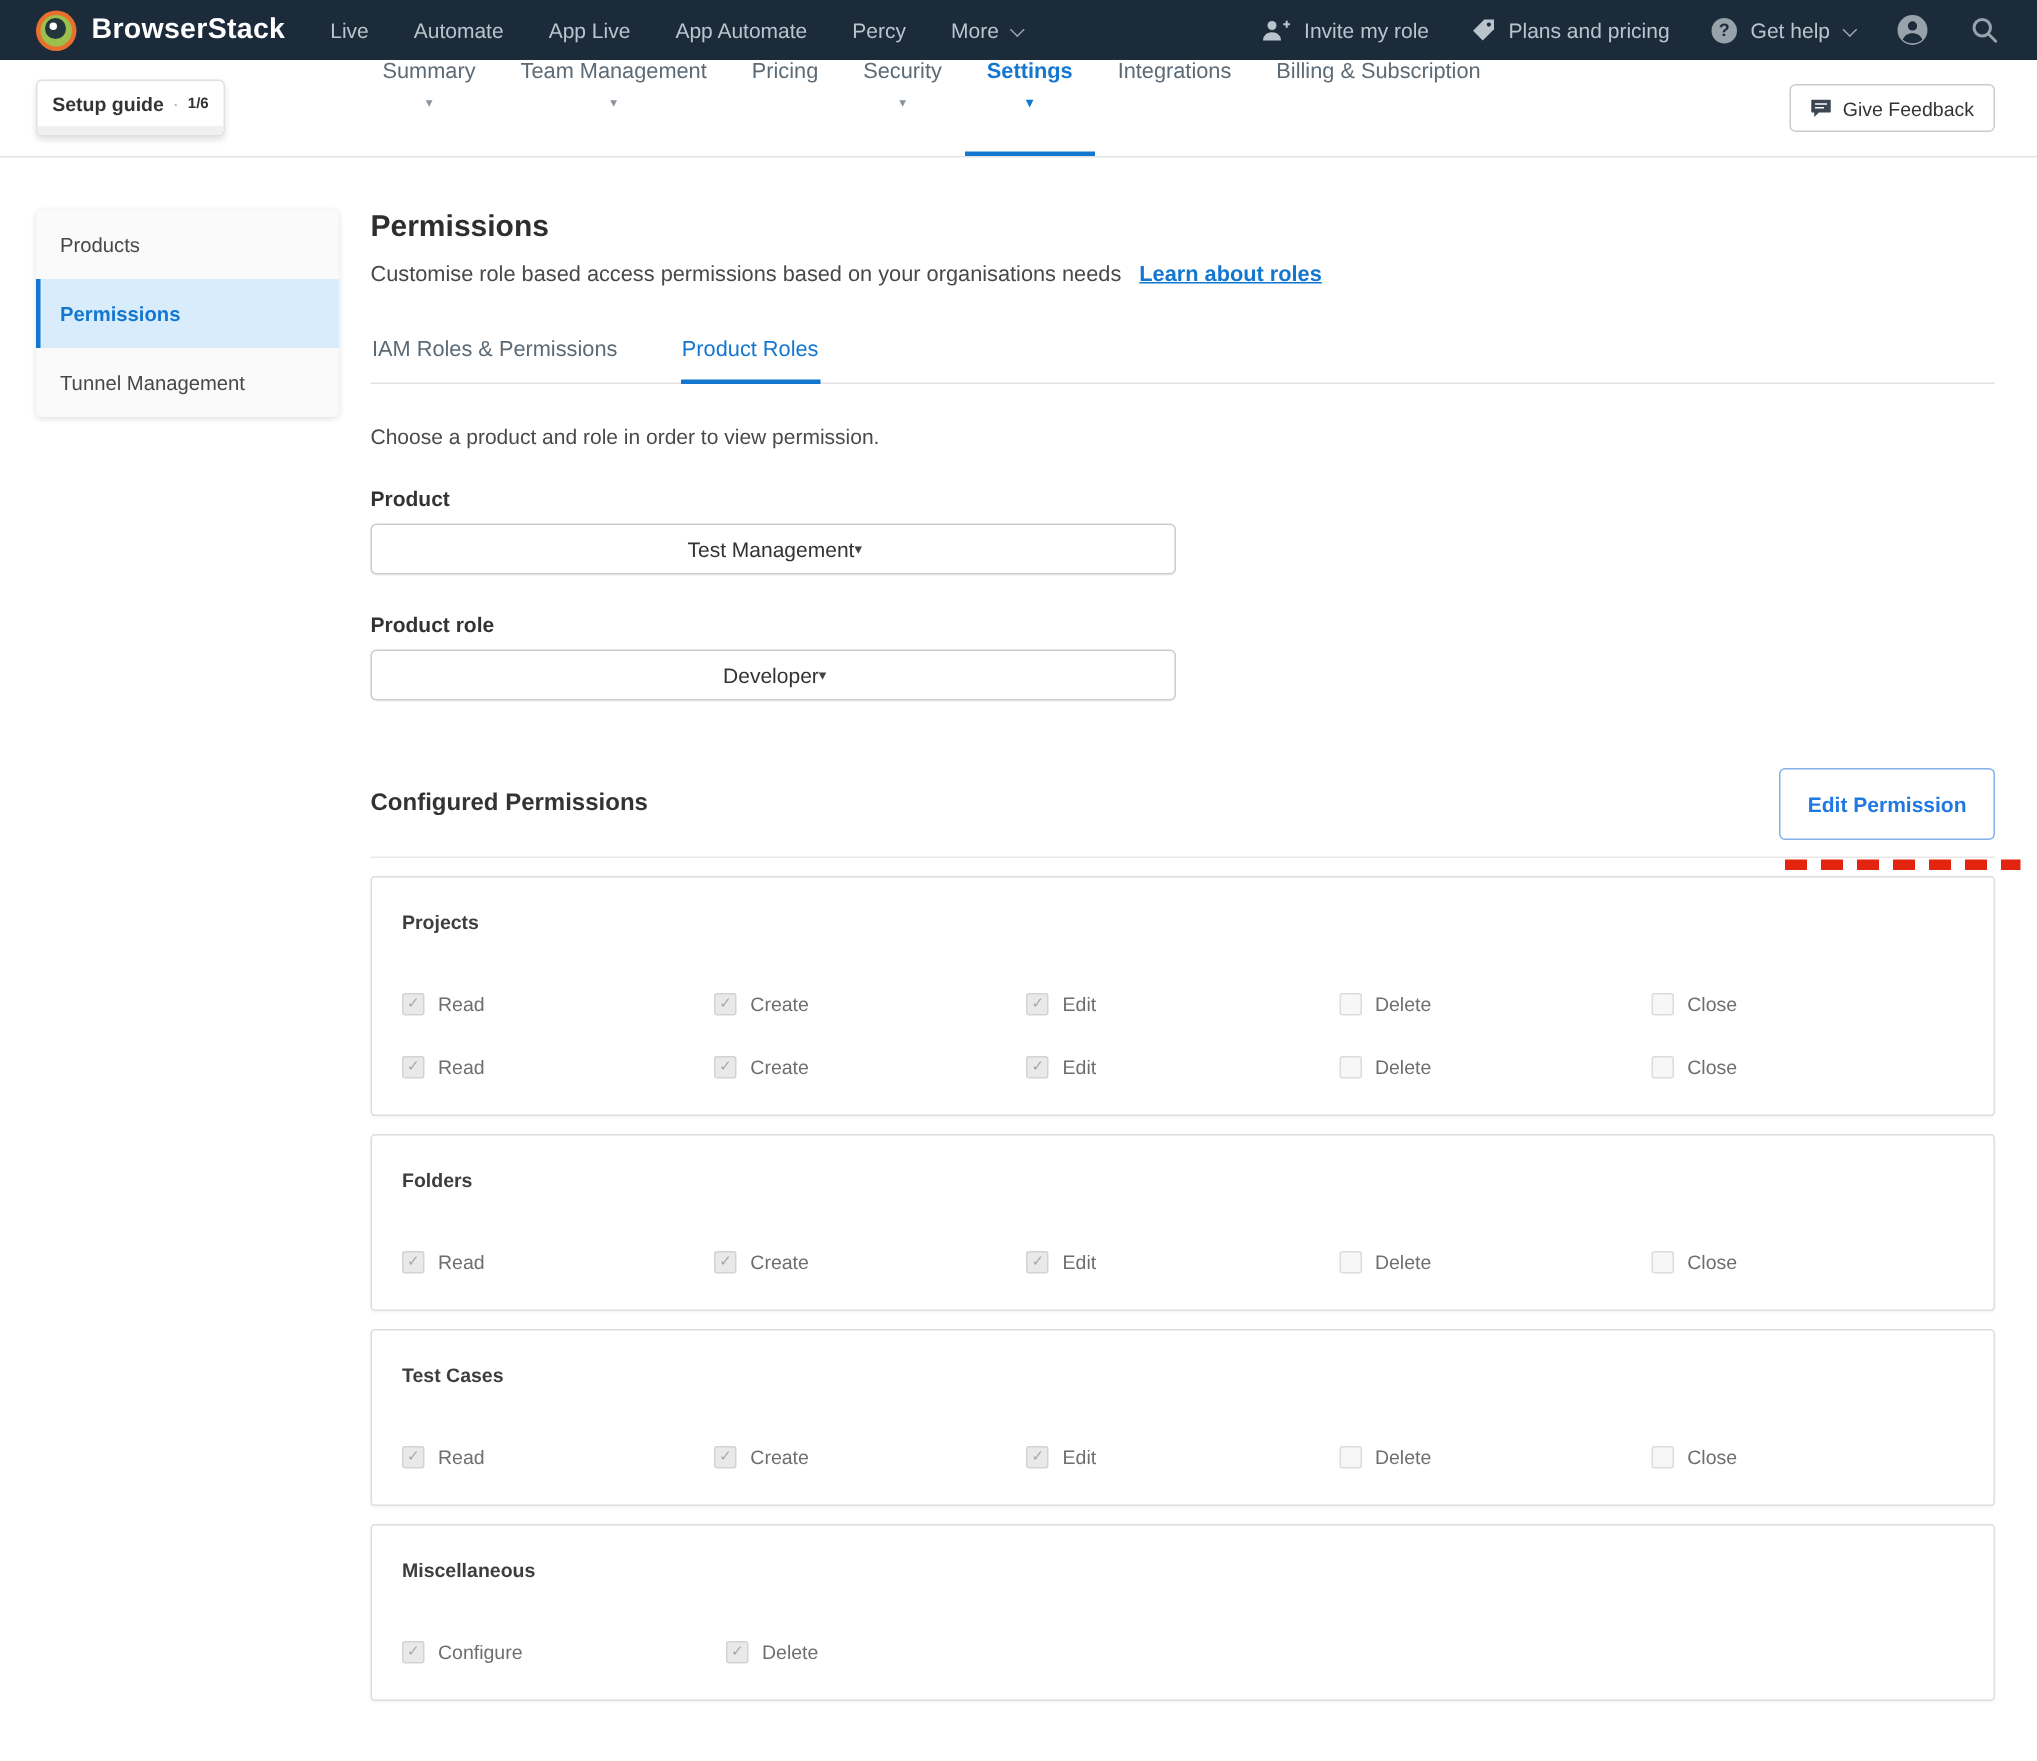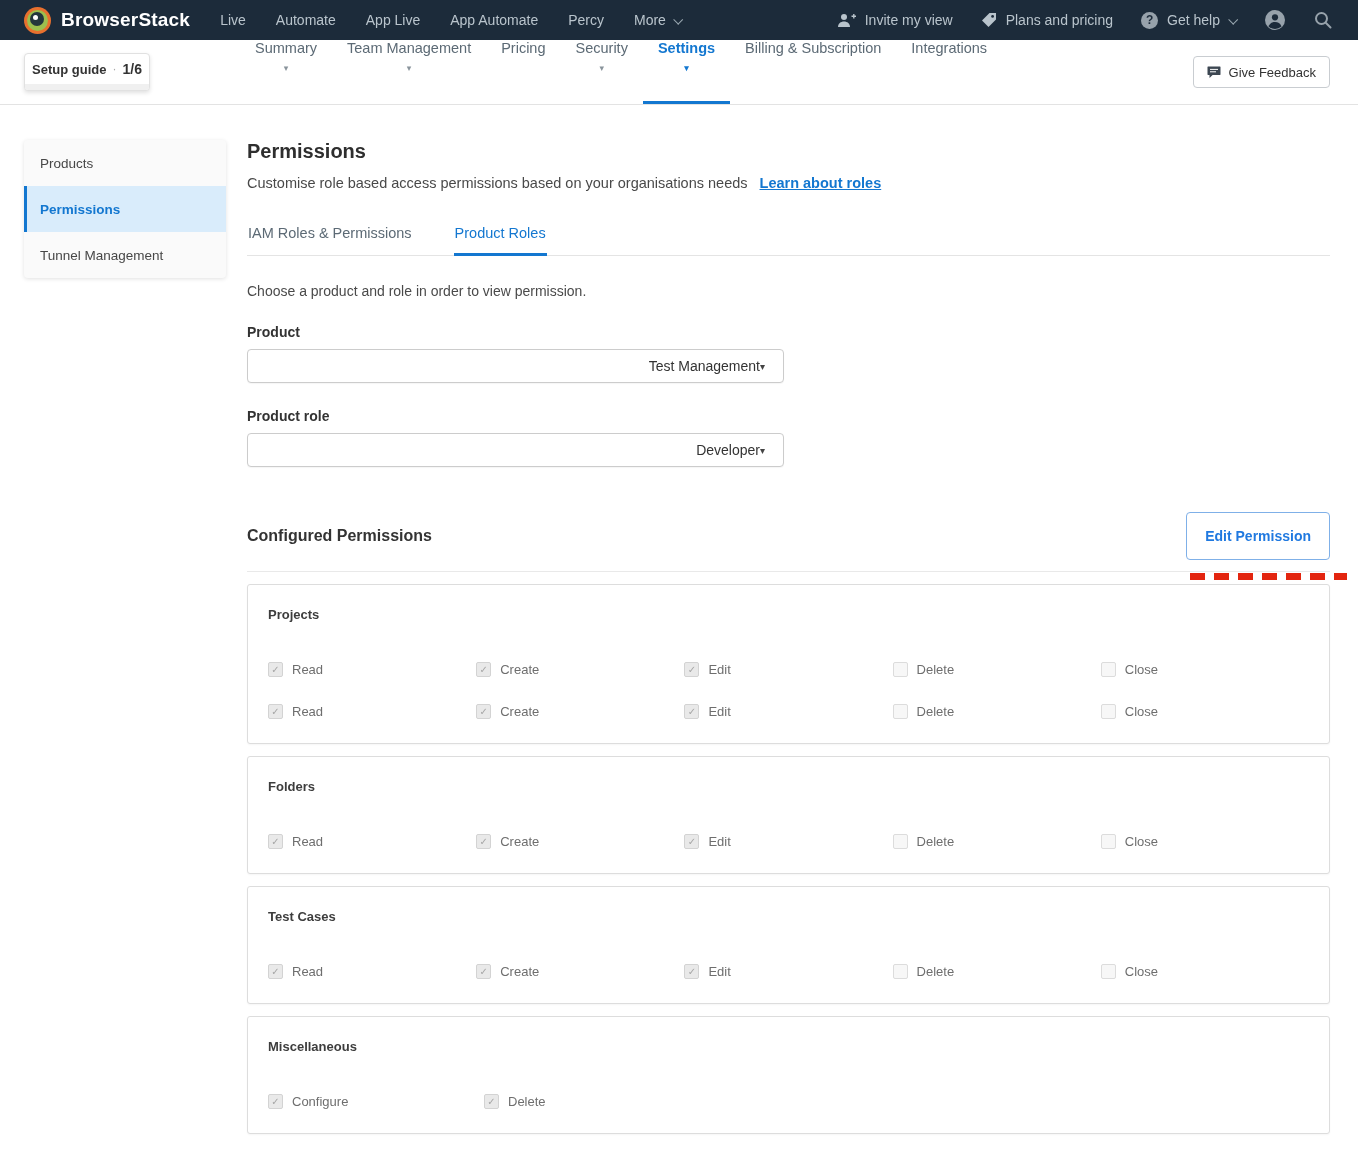--- a/index.html
+++ b/index.html
@@ -21,21 +21,21 @@
   .tn-right { margin-left:auto; display:flex; align-items:center; gap:28px; }
   .tn-util { display:flex; align-items:center; gap:9px; color:#b9c4cc; font-size:14px; cursor:pointer; white-space:nowrap; }
   .tn-util svg { display:block; }
   .q-badge { width:17px; height:17px; border-radius:50%; background:#97a2ab; color:#1c2b3a; font-size:12px; font-weight:700; display:flex; align-items:center; justify-content:center; }
 
   
   .subnav { height:65px; background:#fff; border-bottom:1px solid #e3e3e3; display:flex; align-items:center; padding:0 28px 0 24px; }
   .setup-card { width:126px; height:38px; background:#fff; border:1px solid #e1e1e1; border-radius:4px; box-shadow:0 2px 4px rgba(0,0,0,.12); position:relative; overflow:hidden; display:flex; align-items:center; justify-content:center; gap:6px; cursor:pointer; }
   .setup-label { font-size:13px; font-weight:700; color:#333; padding-bottom:6px; }
   .setup-dot { font-size:12px; color:#aaa; padding-bottom:6px; }
-  .setup-count { font-size:14px; color:#333; font-weight:600; padding-bottom:6px; }
+  .setup-count { font-size:10px; color:#333; font-weight:600; padding-bottom:6px; }
   .setup-progress { position:absolute; left:0; bottom:0; width:100%; height:6px; background:#f0f0f0; }
   .setup-progress-fill { width:33%; height:100%; background:#28a138; }
   .sn-tabs { display:flex; align-items:stretch; height:100%; margin-left:90px; }
   .sn-item { display:flex; align-items:center; gap:7px; padding:0 15px; font-size:14.5px; color:#5c6a75; cursor:pointer; white-space:nowrap;flex-direction:column; }
   .sn-item .caret { font-size:9px; color:#8a949c; }
   .sn-item.active { color:#1377d0; font-weight:700; box-shadow:inset 0 -3px 0 #1377d0; }
   .sn-item.active .caret { color:#1377d0; }
   .feedback-btn { margin-left:auto; height:32px; border:1px solid #c9cdd1; background:#fff; border-radius:4px; display:flex; align-items:center; gap:8px; padding:0 13px; font-size:13px; color:#333; cursor:pointer; }
 
   
@@ -46,21 +46,21 @@
 
   .main { margin-left:21px; width:1083px; padding-bottom:30px; }
   .page-title { font-size:20px; font-weight:700; color:#2e2e2e; }
   .subtitle { margin-top:12px; font-size:14.5px; color:#494949; display:flex; gap:12px; align-items:baseline; }
   .learn-link { color:#1377d0; font-weight:600; text-decoration:underline; cursor:pointer; }
   .tabs { margin-top:25px; display:flex; gap:41px; border-bottom:1px solid #e4e4e4; }
   .tab { padding:9px 1px 12px; font-size:14.5px; color:#5c6a75; cursor:pointer; }
   .tab.active { color:#1377d0; font-weight:400; border-bottom:3px solid #1377d0; margin-bottom:-1px; }
   .instruction { margin-top:27px; font-size:14px; color:#4a4a4a; }
   .field-label { margin-top:25px; font-size:14px; font-weight:600; color:#333; }
-  .select { margin-top:9px; width:537px; height:34px; border:1px solid #cccccc; border-radius:4px; background:#fff; display:flex; align-items:center; justify-content:flex-end; padding:0 18px 0 20px; font-size:14px; color:#333; cursor:pointer; box-shadow:0 1px 1px rgba(0,0,0,.04); }
+  .select { margin-top:9px; width:537px; height:34px; border:1px solid #cccccc; border-radius:4px; background:#fff; display:flex; align-items:center; justify-content:center; padding:0 18px 0 20px; font-size:14px; color:#333; cursor:pointer; box-shadow:0 1px 1px rgba(0,0,0,.04); }
   .sel-caret { font-size:10px; color:#444; }
   .configured-row { margin-top:45px; display:flex; align-items:center; justify-content:space-between; }
   .configured-title { font-size:16px; font-weight:700; color:#333; }
   .edit-btn { height:48px; padding:0 18px; background:#fff; border:1px solid #7fb0e8; color:#2079e0; border-radius:4px; font-size:14px; font-weight:600; cursor:pointer; }
   .divider-row { margin-top:11px; border-top:1px solid #e9e9e9; position:relative; }
   .red-dashes { position:absolute; top:1px; right:-17px; width:157px; height:7px;
     background:repeating-linear-gradient(90deg,#e3250f 0 15px,transparent 15px 24px); }
 
   .perm-card { margin-top:12px; border:1px solid #dddddd; border-radius:3px; background:#fff; padding:22px 20px 24px; box-shadow:0 1px 2px rgba(0,0,0,.04); }
   .perm-card-title { font-size:13px; font-weight:600; color:#3d3d3d; }
@@ -99,21 +99,21 @@
         <span class="chev"></span>
       </span>
     </nav>
     <div class="tn-right">
       <span class="tn-util">
         <svg width="19" height="15" viewBox="0 0 19 15">
             <circle cx="7" cy="4" r="3" fill="#b9c4cc"></circle>
             <path d="M1 14c0-3.3 2.7-5.5 6-5.5s6 2.2 6 5.5z" fill="#b9c4cc"></path>
             <path d="M14.5 2.5h1.6V.9h1.4v1.6H19v1.4h-1.5v1.6h-1.4V3.9h-1.6z" fill="#b9c4cc"></path>
           </svg>
-        <span>Invite my view</span>
+        <span>Invite my role</span>
       </span>
       <span class="tn-util">
         <svg width="16" height="16" viewBox="0 0 16 16">
             <path d="M1 8.5 8.5 1H15v6.5L7.5 15 1 8.5z" fill="#b9c4cc"></path>
             <circle cx="11.6" cy="4.4" r="1.4" fill="#1c2b3a"></circle>
           </svg>
         <span>Plans and pricing</span>
       </span>
       <span class="tn-util">
         <span class="q-badge">?</span>
@@ -157,24 +157,24 @@
         </div>
         <div class="sn-item">
           <span>Security</span>
           <span class="caret">▾</span>
         </div>
         <div class="sn-item active">
           <span>Settings</span>
           <span class="caret">▾</span>
         </div>
         <div class="sn-item">
+          <span>Integrations</span>
+        </div>
+        <div class="sn-item">
           <span>Billing &amp; Subscription</span>
-        </div>
-        <div class="sn-item">
-          <span>Integrations</span>
         </div>
       </nav>
     <button class="feedback-btn">
       <svg width="14" height="13" viewBox="0 0 14 13">
           <path d="M1 .5h12c.3 0 .5.2.5.5v7.5c0 .3-.2.5-.5.5H5.6L2.5 12V9H1c-.3 0-.5-.2-.5-.5V1c0-.3.2-.5.5-.5z" fill="#3d4752"></path>
           <line x1="3" y1="3.4" x2="11" y2="3.4" stroke="#fff" stroke-width="1"></line>
           <line x1="3" y1="5.8" x2="9" y2="5.8" stroke="#fff" stroke-width="1"></line>
         </svg>
       <span>Give Feedback</span>
     </button>

